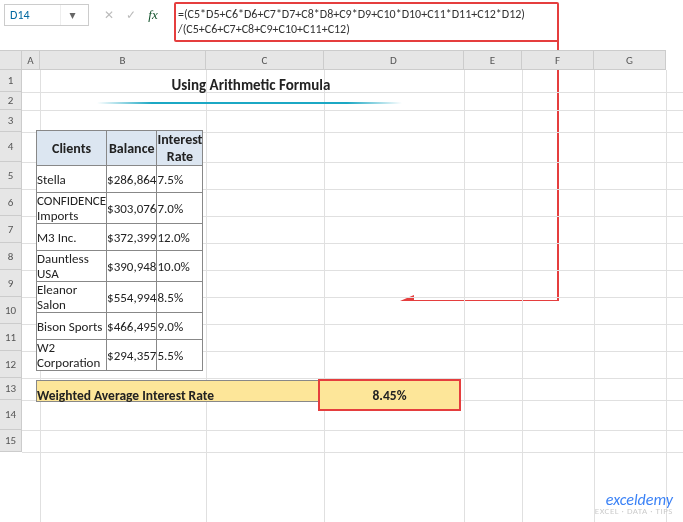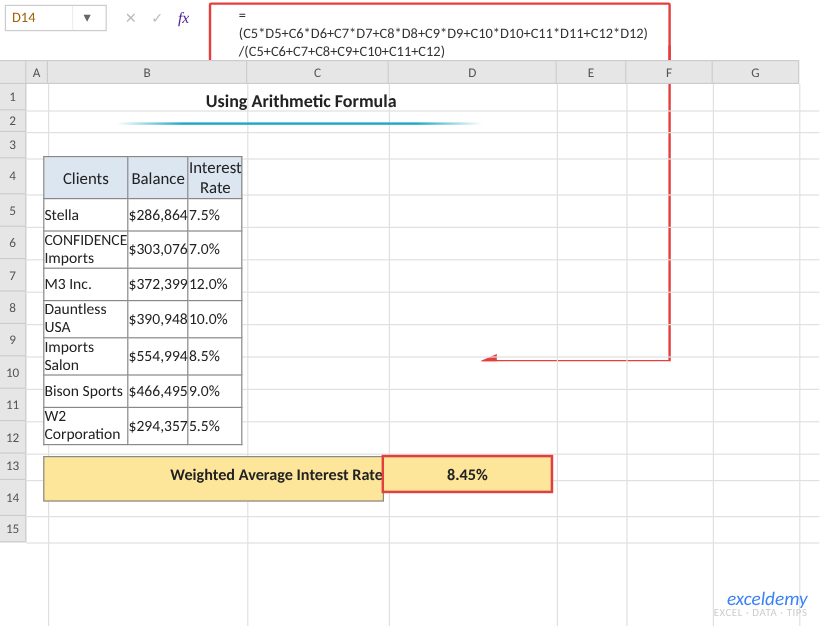--- a/index.html
+++ b/index.html
@@ -1,42 +1,42 @@
 <!DOCTYPE html>
 <html><head>
 <meta charset="utf-8">
 <style>
 *{box-sizing:border-box;margin:0;padding:0;font-family:"Segoe UI",Calibri,sans-serif}
 body{background:#fff;width:683px;height:522px;position:relative;overflow:hidden;font-size:12px;color:#333}
 .nameBox{position:absolute;top:4px;left:4px;display:flex;align-items:center;border:1px solid #ccc;background:#fff;height:22px;width:85px}
-.nameBox input{border:none;width:55px;padding:2px 5px;font-size:12px;outline:none;color:#a16207}
+.nameBox input{border:none;width:55px;padding:2px 5px;font-size:12px;outline:none;color:#0369a1}
 .nameBox .dd{width:24px;text-align:center;color:#666;border-left:1px solid #eee;line-height:20px;cursor:pointer}
 .fxTools{position:absolute;top:4px;left:100px;height:22px;display:flex;align-items:center;gap:4px;color:#bbb}
 .fxTools span{display:inline-block;width:18px;text-align:center;font-size:12px}
-.fxTools .fx{color:#4c1d95;font-style:italic;font-family:serif;font-size:13px}
-.formulaBox{position:absolute;top:2px;left:174px;width:385px;border:2px solid #e53e3e;border-radius:2px;background:#fff;padding:3px 23px;font-size:12px;line-height:15px;color:#333;font-family:Calibri,sans-serif}
+.fxTools .fx{color:#14532d;font-style:italic;font-family:serif;font-size:13px}
+.formulaBox{position:absolute;top:2px;left:174px;width:385px;border:2px solid #e53e3e;border-radius:2px;background:#fff;padding:3px 2px;font-size:12px;line-height:15px;color:#333;font-family:Calibri,sans-serif}
 .arrowWrap{position:absolute;top:36px;left:360px;width:200px;height:265px;pointer-events:none}
 .colHeaders{position:absolute;top:50px;left:0;height:20px;display:flex;background:#e6e6e6;border-top:1px solid #ccc;border-bottom:1px solid #ccc}
 .colHeaders div{border-right:1px solid #ccc;text-align:center;line-height:19px;color:#555;font-size:11px}
 .rowHeaders{position:absolute;top:70px;left:0;width:22px;background:#e6e6e6;border-right:1px solid #ccc}
 .rowHeaders div{border-bottom:1px solid #ccc;text-align:center;color:#555;font-size:11px}
 .gridArea{position:absolute;top:70px;left:22px;right:0;bottom:0}
 .gridArea .vline{position:absolute;top:0;bottom:0;width:1px;background:#e0e0e0}
 .gridArea .hline{position:absolute;left:0;right:0;height:1px;background:#e0e0e0}
 .content{position:absolute;top:70px;left:22px}
 .title{position:absolute;top:6px;left:14px;width:430px;text-align:center;font-weight:600;font-size:15px;color:#222}
 .titleLine{position:absolute;top:32px;left:75px;width:305px;height:2px;background:linear-gradient(to right,transparent,#1ba8c4 18%,#1ba8c4 82%,transparent)}
 .dataTbl{position:absolute;top:60px;left:14px;border-collapse:collapse}
-.dataTbl th{background:#dce6f1;border:1px solid #888;font-weight:400;font-size:14px;color:#222;height:30px}
+.dataTbl th{background:#dce6f1;border:1px solid #888;font-weight:700;font-size:14px;color:#222;height:30px}
 .dataTbl td{border:1px solid #888;text-align:left;font-size:13px;color:#222;background:#fff;height:27px}
 .dataTbl th:nth-child(1),.dataTbl td:nth-child(1){width:166px}
 .dataTbl th:nth-child(2),.dataTbl td:nth-child(2){width:118px}
 .dataTbl th:nth-child(3),.dataTbl td:nth-child(3){width:140px}
 .waRow{position:absolute;top:310px;left:14px;display:flex}
-.waLabel{width:284px;height:38px;background:#fde699;border:1px solid #888;text-align:right;font-weight:700;font-size:13.5px;line-height:29px;color:#222}
+.waLabel{width:284px;height:22px;background:#fde699;border:1px solid #888;text-align:left;font-weight:700;font-size:13.5px;line-height:29px;color:#222}
 .waVal{width:140px;height:30px;background:#fde699;border:1px solid #888;border-left:none;text-align:center;font-weight:700;font-size:13.5px;line-height:29px;color:#222;position:relative}
 .waVal::after{content:"";position:absolute;inset:-2px;border:2px solid #e53e3e;pointer-events:none}
 .watermark{position:absolute;bottom:6px;right:10px;text-align:right;color:#ccc;font-size:9px;line-height:11px;letter-spacing:.5px}
 .watermark .big{font-size:16px;font-style:italic;color:#3b82f6;letter-spacing:0}
 </style>
 </head>
 <body>
 
 <div class="nameBox">
   <input value="D14" style="">
@@ -143,21 +143,21 @@
           <td>M3 Inc.</td>
           <td>$372,399</td>
           <td>12.0%</td>
         </tr>
         <tr>
           <td>Dauntless USA</td>
           <td>$390,948</td>
           <td>10.0%</td>
         </tr>
         <tr>
-          <td>Imports Salon</td>
+          <td>Eleanor Salon</td>
           <td>$554,994</td>
           <td>8.5%</td>
         </tr>
         <tr>
           <td>Bison Sports</td>
           <td>$466,495</td>
           <td>9.0%</td>
         </tr>
         <tr>
           <td>W2 Corporation</td>

